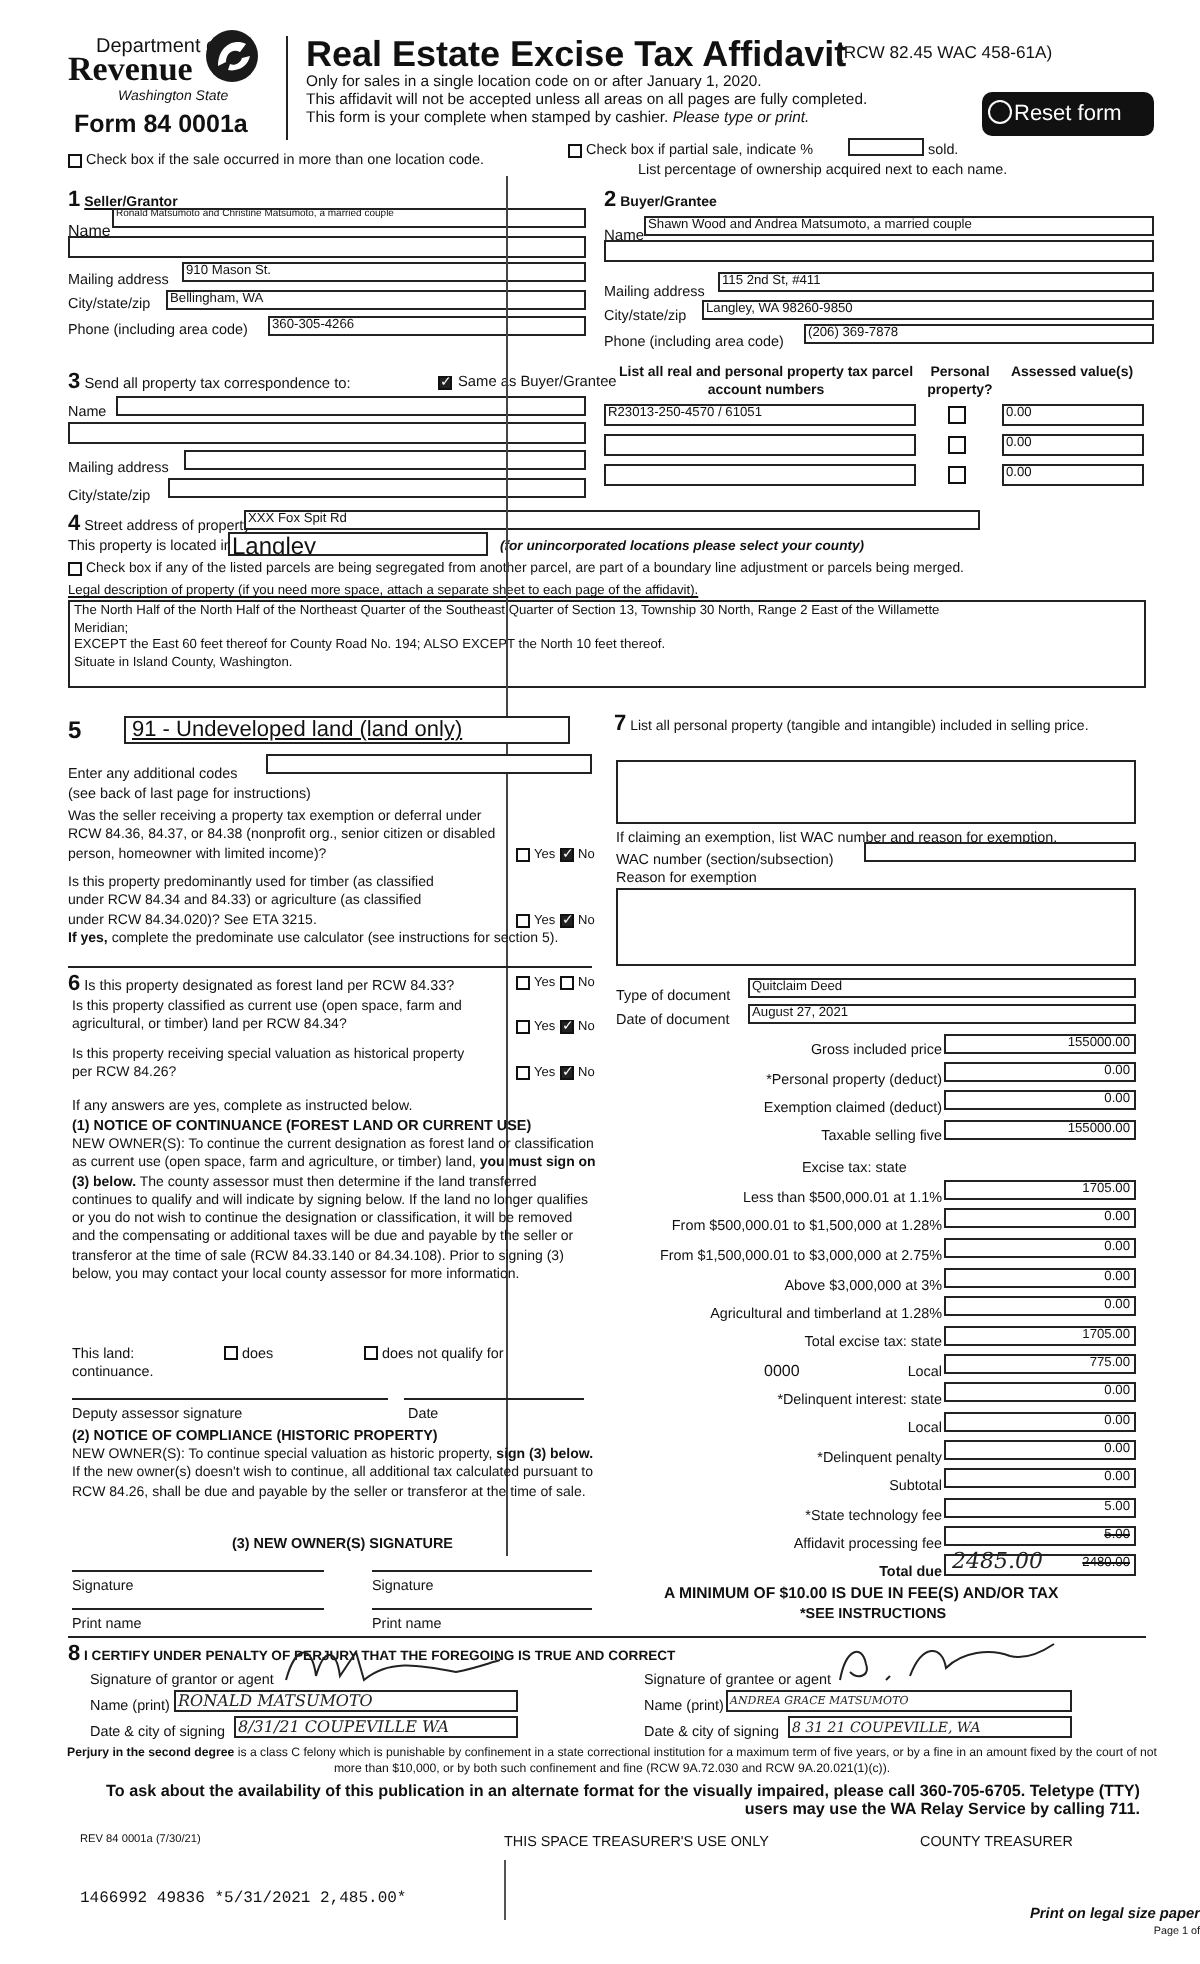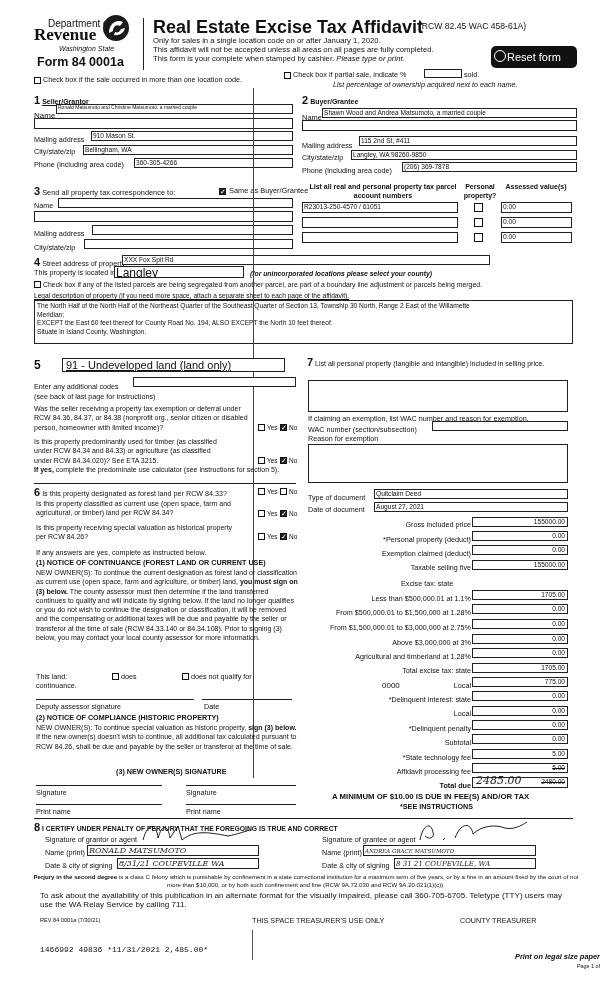--- a/index.html
+++ b/index.html
@@ -46,21 +46,21 @@
   <div class="abs" style="left:491px;top:46px;width:86px;height:22px;background:#111;border-radius:5px;color:#fff;font-size:11px;line-height:22px;padding-left:16px;">
     <span class="abs" style="left:3px;top:4px;width:12px;height:12px;border:1.5px solid #fff;border-radius:50%;"></span>
     <span>Reset form</span>
   </div>
   <div class="cb" style="left:34px;top:77px;"></div>
   <div class="lbl" style="left:43px;top:76px;font-size:7.2px;">Check box if the sale occurred in more than one location code.</div>
   <div class="cb" style="left:284px;top:72px;"></div>
   <div class="lbl" style="left:293px;top:71px;font-size:7.2px;">Check box if partial sale, indicate %</div>
   <div class="box" style="left:424px;top:69px;width:38px;height:9px;"></div>
   <div class="lbl" style="left:464px;top:71px;font-size:7.2px;">sold.</div>
-  <div class="lbl" style="left:333px;top:81px;font-size:7.2px;font-style:italic;">List percentage of ownership acquired next to each name.</div>
+  <div class="lbl" style="left:319px;top:81px;font-size:7.2px;">List percentage of ownership acquired next to each name.</div>
 </div>
 
 <div>
   <div class="lbl" style="left:34px;top:94px;">
     <span class="secnum">1</span>
     <span class="sechead" style="text-decoration:underline;">Seller/Grantor</span>
   </div>
   <div class="lbl" style="left:34px;top:111px;font-size:8px;">Name</div>
   <div class="box" style="left:56px;top:104px;width:237px;height:10px;font-size:5px;">Ronald Matsumoto and Christine Matsumoto, a married couple</div>
   <div class="box" style="left:34px;top:118px;width:259px;height:11px;"></div>
@@ -311,21 +311,21 @@
   <div class="box hand" style="left:363px;top:845px;width:173px;height:11px;font-size:5.5px;line-height:10px;">ANDREA GRACE MATSUMOTO</div>
   <div class="lbl" style="left:322px;top:862px;">Date &amp; city of signing</div>
   <div class="box hand" style="left:394px;top:858px;width:142px;height:11px;font-size:7px;line-height:10px;">8 31 21  COUPEVILLE, WA</div>
 </div>
 
 <div>
   <div class="para" style="left:26px;top:873px;width:560px;font-size:6.1px;line-height:8px;text-align:center;">
     <span class="bold">Perjury in the second degree</span>
     <span>is a class C felony which is punishable by confinement in a state correctional institution for a maximum term of five years, or by a fine in an amount fixed by the court of not more than $10,000, or by both such confinement and fine (RCW 9A.72.030 and RCW 9A.20.021(1)(c)).</span>
   </div>
-  <div class="para" style="left:40px;top:891px;width:530px;font-size:8.1px;line-height:9.3px;text-align:left;">To ask about the availability of this publication in an alternate format for the visually impaired, please call 360-705-6705. Teletype (TTY) users may use the WA Relay Service by calling 711.</div>
+  <div class="para" style="left:40px;top:891px;width:530px;font-size:8.1px;line-height:9.3px;text-align:right;font-weight:bold;">To ask about the availability of this publication in an alternate format for the visually impaired, please call 360-705-6705. Teletype (TTY) users may use the WA Relay Service by calling 711.</div>
   <div class="lbl" style="left:40px;top:917px;font-size:5.6px;">REV 84 0001a  (7/30/21)</div>
   <div class="lbl" style="left:252px;top:917px;font-size:7.2px;">THIS SPACE TREASURER'S USE ONLY</div>
   <div class="lbl" style="left:460px;top:917px;font-size:7.2px;">COUNTY TREASURER</div>
   <div class="vline" style="left:252px;top:930px;height:30px;"></div>
-  <div class="lbl" style="left:40px;top:945px;font-family:'Liberation Mono',monospace;font-size:8px;">1466992 49836 *11/31/2021 2,485.00*</div>
+  <div class="lbl" style="left:40px;top:945px;font-family:'Liberation Mono',monospace;font-size:8px;">1466992 49836 *5/31/2021 2,485.00*</div>
   <div class="lbl bold ital" style="right:0px;top:953px;font-size:7.4px;">Print on legal size paper</div>
   <div class="lbl" style="right:0px;top:963px;font-size:5.4px;">Page 1 of</div>
 </div>
 
 </body></html>

